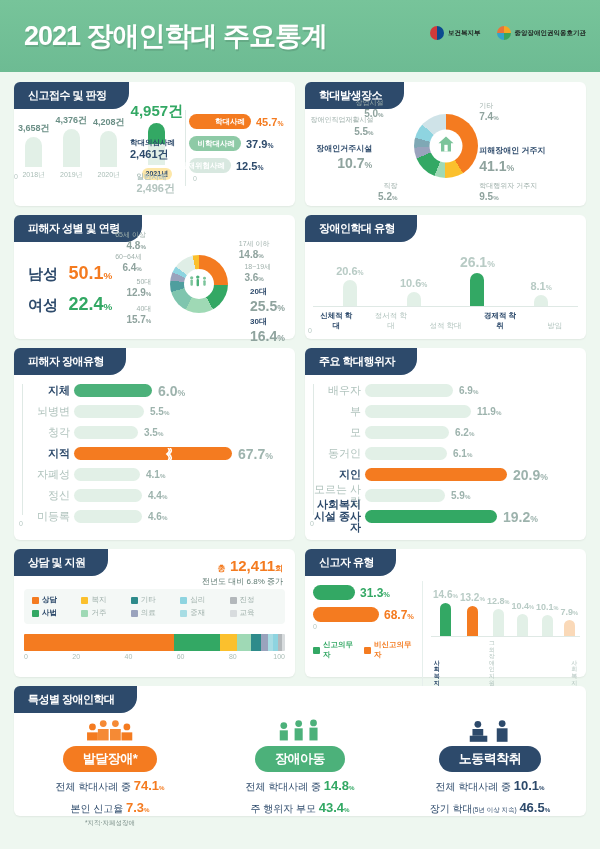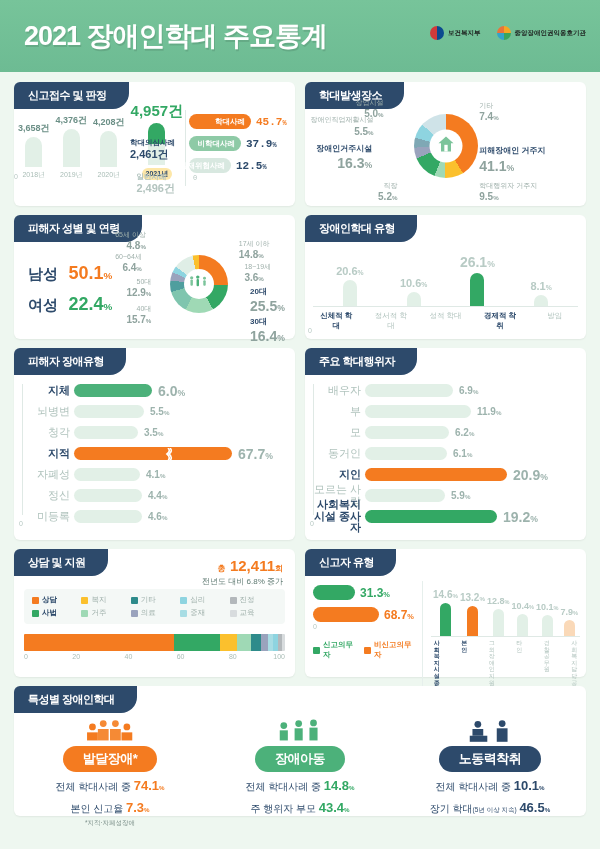--- a/index.html
+++ b/index.html
@@ -54,21 +54,21 @@
   }
   .card-body { padding: 32px 10px 10px 10px; }
   .u { font-size:0.62em; font-weight:bold; }
   .or { color:#f47b20; }
   .gr { color:#33a864; }
   .dk { color:#2d4a6b; }
 
   
   .s1 { display:flex; height: 112px; }
   .s1-left { width: 58%; position:relative; }
-  .s1-right { width: 42%; position:relative; padding-left:4px;font-family:Liberation Mono, monospace; }
+  .s1-right { width: 42%; position:relative; padding-left:4px; }
   .col-chart { position:absolute; left:4px; right:4px; bottom:14px; height:78px; display:flex; align-items:flex-end; gap: 6px; }
   .col-chart .cbar { flex:1; display:flex; flex-direction:column; align-items:center; justify-content:flex-end; height:100%; }
   .cbar .cval { font-size:9px; color:#6b8f86; font-weight:bold; margin-bottom:2px; white-space:nowrap;}
   .cbar .cval.big { font-size:15px; color:#33a864; }
   .cbar .cshape { width:17px; background:#e2f0e7; border-radius:9px 9px 0 0; }
   .cbar .cshape.hl { background:#ffffff; border-radius:9px 9px 0 0; overflow:hidden; display:flex; flex-direction:column; }
   .cshape.hl .seg-top { background:#33a864; width:100%; }
   .cshape.hl .seg-bot { background:#e2f0e7; width:100%; }
   .cbar .clab { font-size:7px; color:#a9bdb6; margin-top:3px; }
   .cbar .clab.act { color:#2d4a6b; font-weight:bold; background:#fde7a8; border-radius:6px; padding:1px 4px; }
@@ -97,21 +97,21 @@
   .lab { position:absolute; font-size:7px; line-height:1.3; color:#9fb0ab; white-space:nowrap; }
   .lab .n { font-size:10px; font-weight:bold; color:#8fa39e; display:block; }
   .lab.strong { color:#2d4a6b; font-weight:bold; font-size:8px; }
   .lab.strong .n { font-size:14px; }
 
   
   .vbars { display:flex; align-items:flex-end; height: 92px; padding: 0 6px; gap:2px; border-bottom:1px solid #dfe9e5; }
   .vb { flex:1; display:flex; flex-direction:column; align-items:center; justify-content:flex-end; height:100%; }
   .vb .vv { font-size:11px; font-weight:bold; color:#b8cbc5; margin-bottom:3px; white-space:nowrap;}
   .vb .vs { width:14px; border-radius:7px 7px 0 0; background:#e2f0e7; }
-  .vlabels { display:flex; padding: 4px 6px 0 6px; gap:20px; }
+  .vlabels { display:flex; padding: 4px 6px 0 6px; gap:20px;align-items:flex-end; }
   .vlabels div { flex:1; text-align:center; font-size:7.5px; color:#b0c3bd; }
   .vlabels div.act { color:#2d4a6b; font-weight:bold; }
 
   
   .hlist { position:relative; padding-left: 52px; }
   .hl-row { display:flex; align-items:center; height: 17px; margin-bottom: 4px; position:relative; }
   .hl-name { position:absolute; left:-52px; width:48px; text-align:right; font-size:11px; color:#b0c3bd; line-height:1.05;}
   .hl-name.act { color:#2d4a6b; font-weight:bold; }
   .hl-bar { height:13px; border-radius:7px; background:#e2f0e7; }
   .hl-val { font-size:10px; font-weight:bold; color:#9db3ad; margin-left:6px; white-space:nowrap; }
@@ -275,21 +275,21 @@
           <div class="lab" style="left:62%;top:80%;">
             <span>학대행위자 거주지</span>
             <span class="n"><span>9.5</span><span class="u">%</span></span>
           </div>
           <div class="lab" style="left:26%;top:80%;text-align:right;">
             <span>직장</span>
             <span class="n"><span>5.2</span><span class="u">%</span></span>
           </div>
           <div class="lab strong" style="left:4%;top:50%;text-align:right;">
             <span>장애인거주시설</span>
-            <span class="n gr"><span>16.3</span><span class="u">%</span></span>
+            <span class="n gr"><span>10.7</span><span class="u">%</span></span>
           </div>
           <div class="lab" style="left:2%;top:27%;text-align:right;">
             <span>장애인직업재활시설</span>
             <span class="n"><span>5.5</span><span class="u">%</span></span>
           </div>
           <div class="lab" style="left:18%;top:13%;text-align:right;">
             <span>상업시설</span>
             <span class="n"><span>5.0</span><span class="u">%</span></span>
           </div>
           <div class="lab" style="left:62%;top:15%;">

